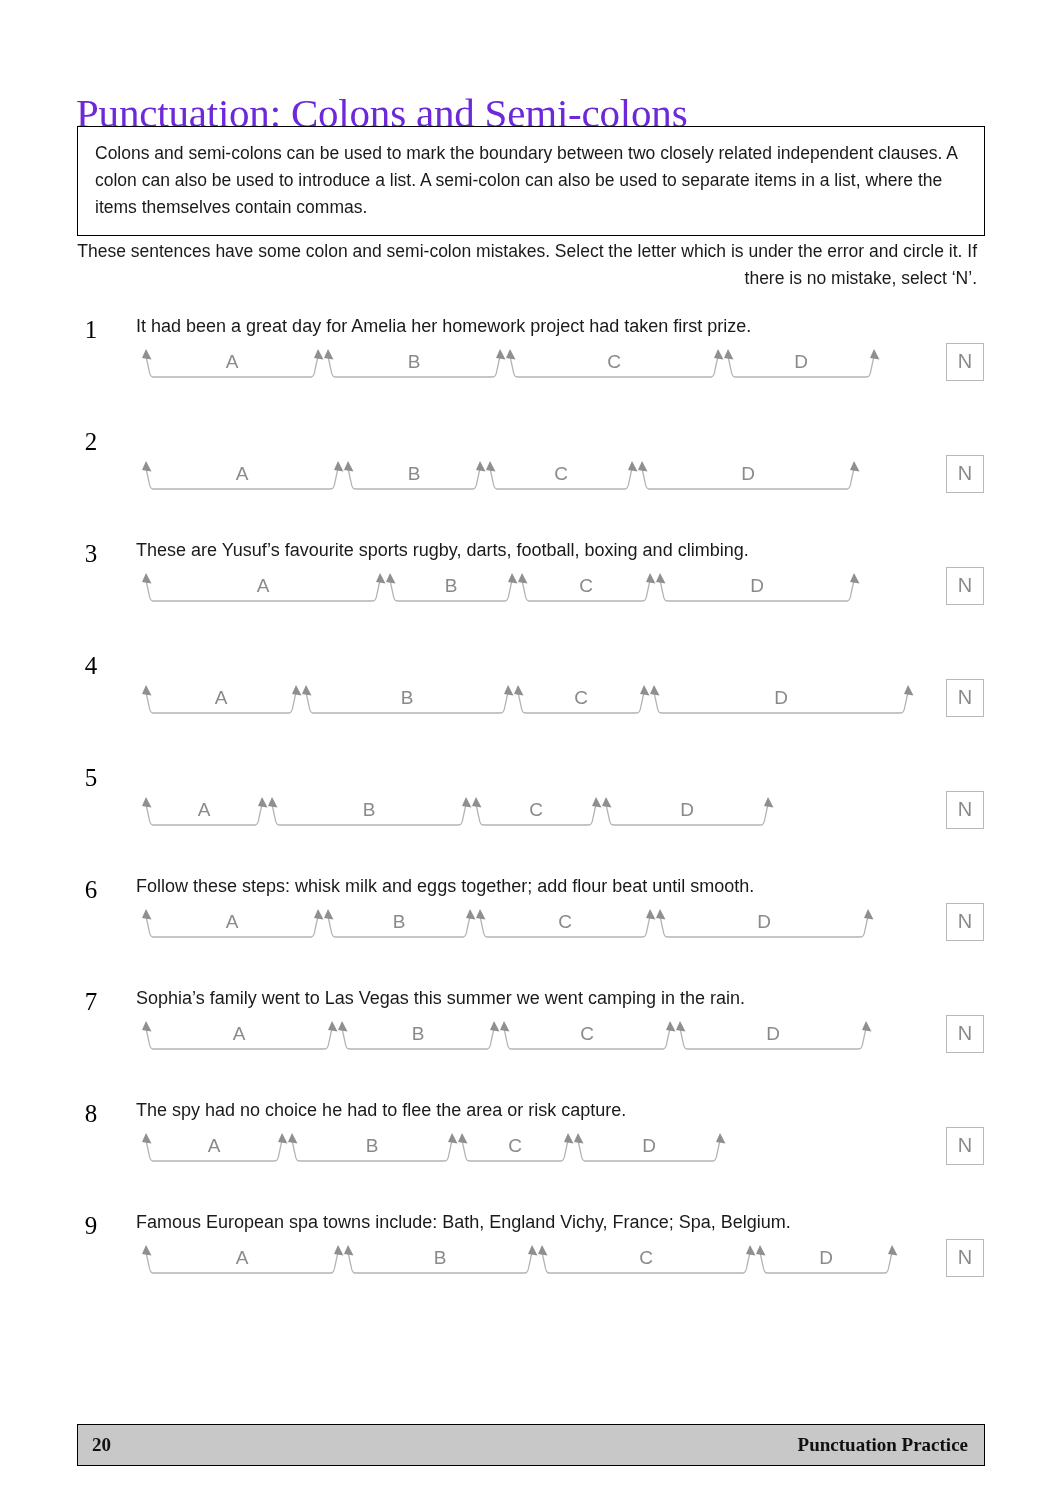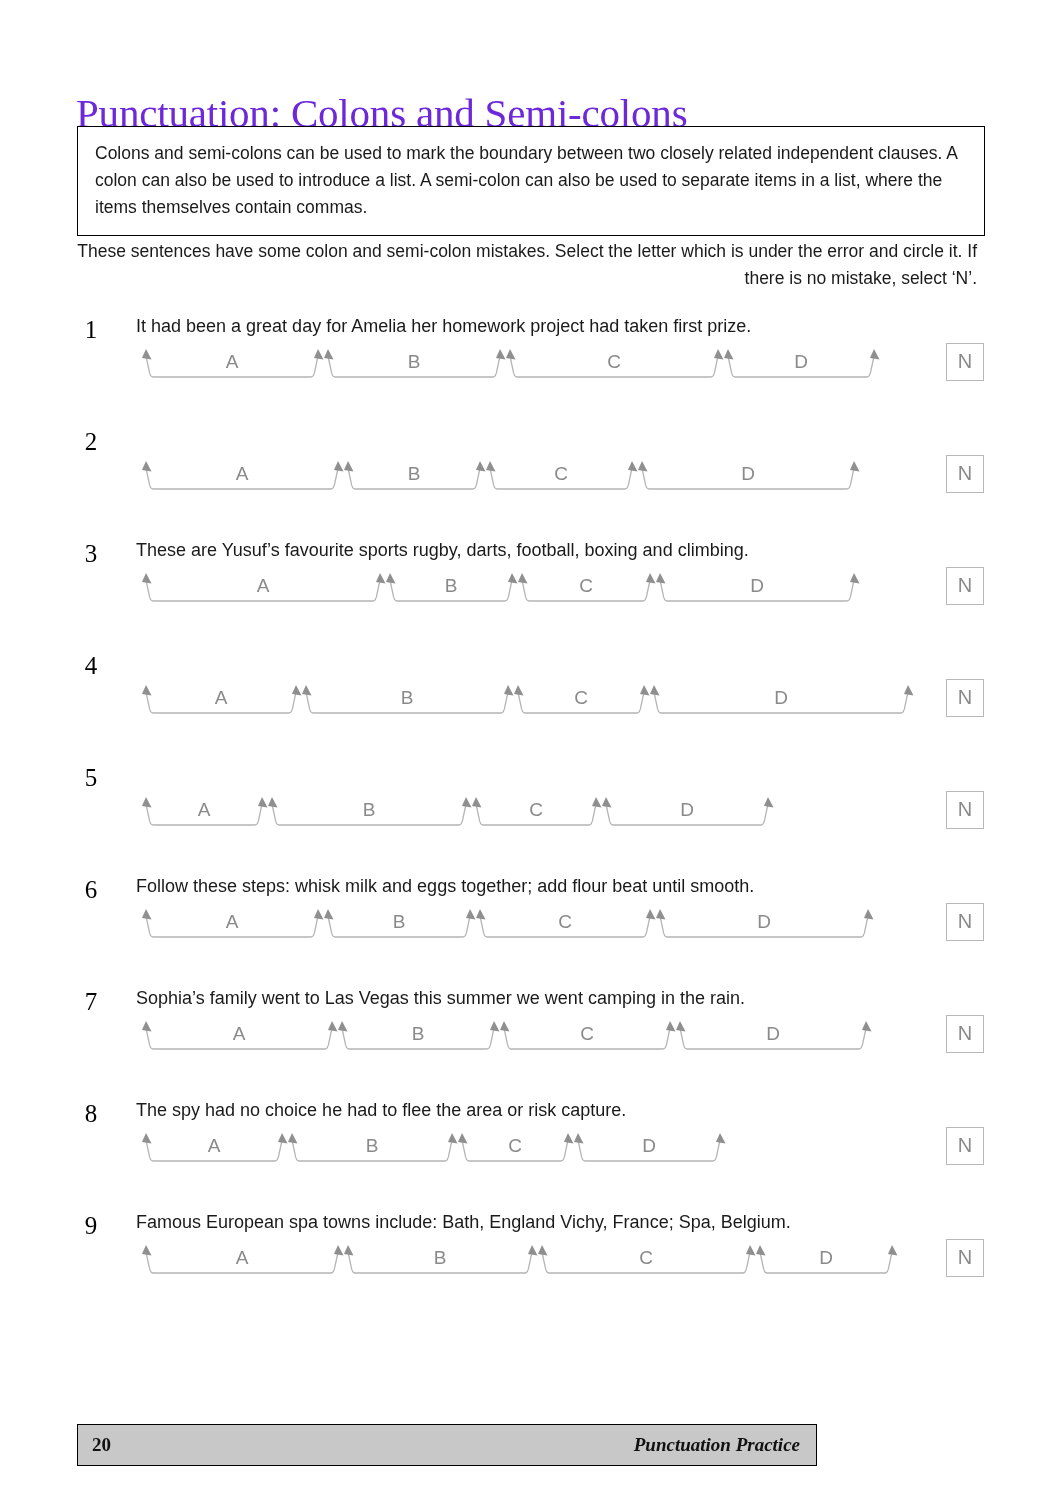--- a/index.html
+++ b/index.html
@@ -124,21 +124,21 @@
     line-height: 35px;
     text-align: center;
     background: #ffffff;
   }
 
   
   .footer {
     position: absolute;
     left: 77px;
     top: 1424px;
-    width: 740px;
+    width: 908px;
     height: 42px;
     box-sizing: border-box;
     border: 1.8px solid #000000;
     background: #c8c8c8;
     font-family: "Liberation Serif", serif;
   }
   .footer-page {
     position: absolute;
     left: 14px;
     top: 9px;
@@ -146,21 +146,20 @@
     font-weight: 700;
     color: #111111;
   }
   .footer-title {
     position: absolute;
     right: 16px;
     top: 9px;
     font-size: 19px;
     font-weight: 700;
     color: #111111;
-    font-style: italic;
   }
 </style>
 </head>
 <body>
 
 <div class="page">
 
   <h1 class="title">Punctuation: Colons and Semi-colons</h1>
 
   <div class="info-box">

